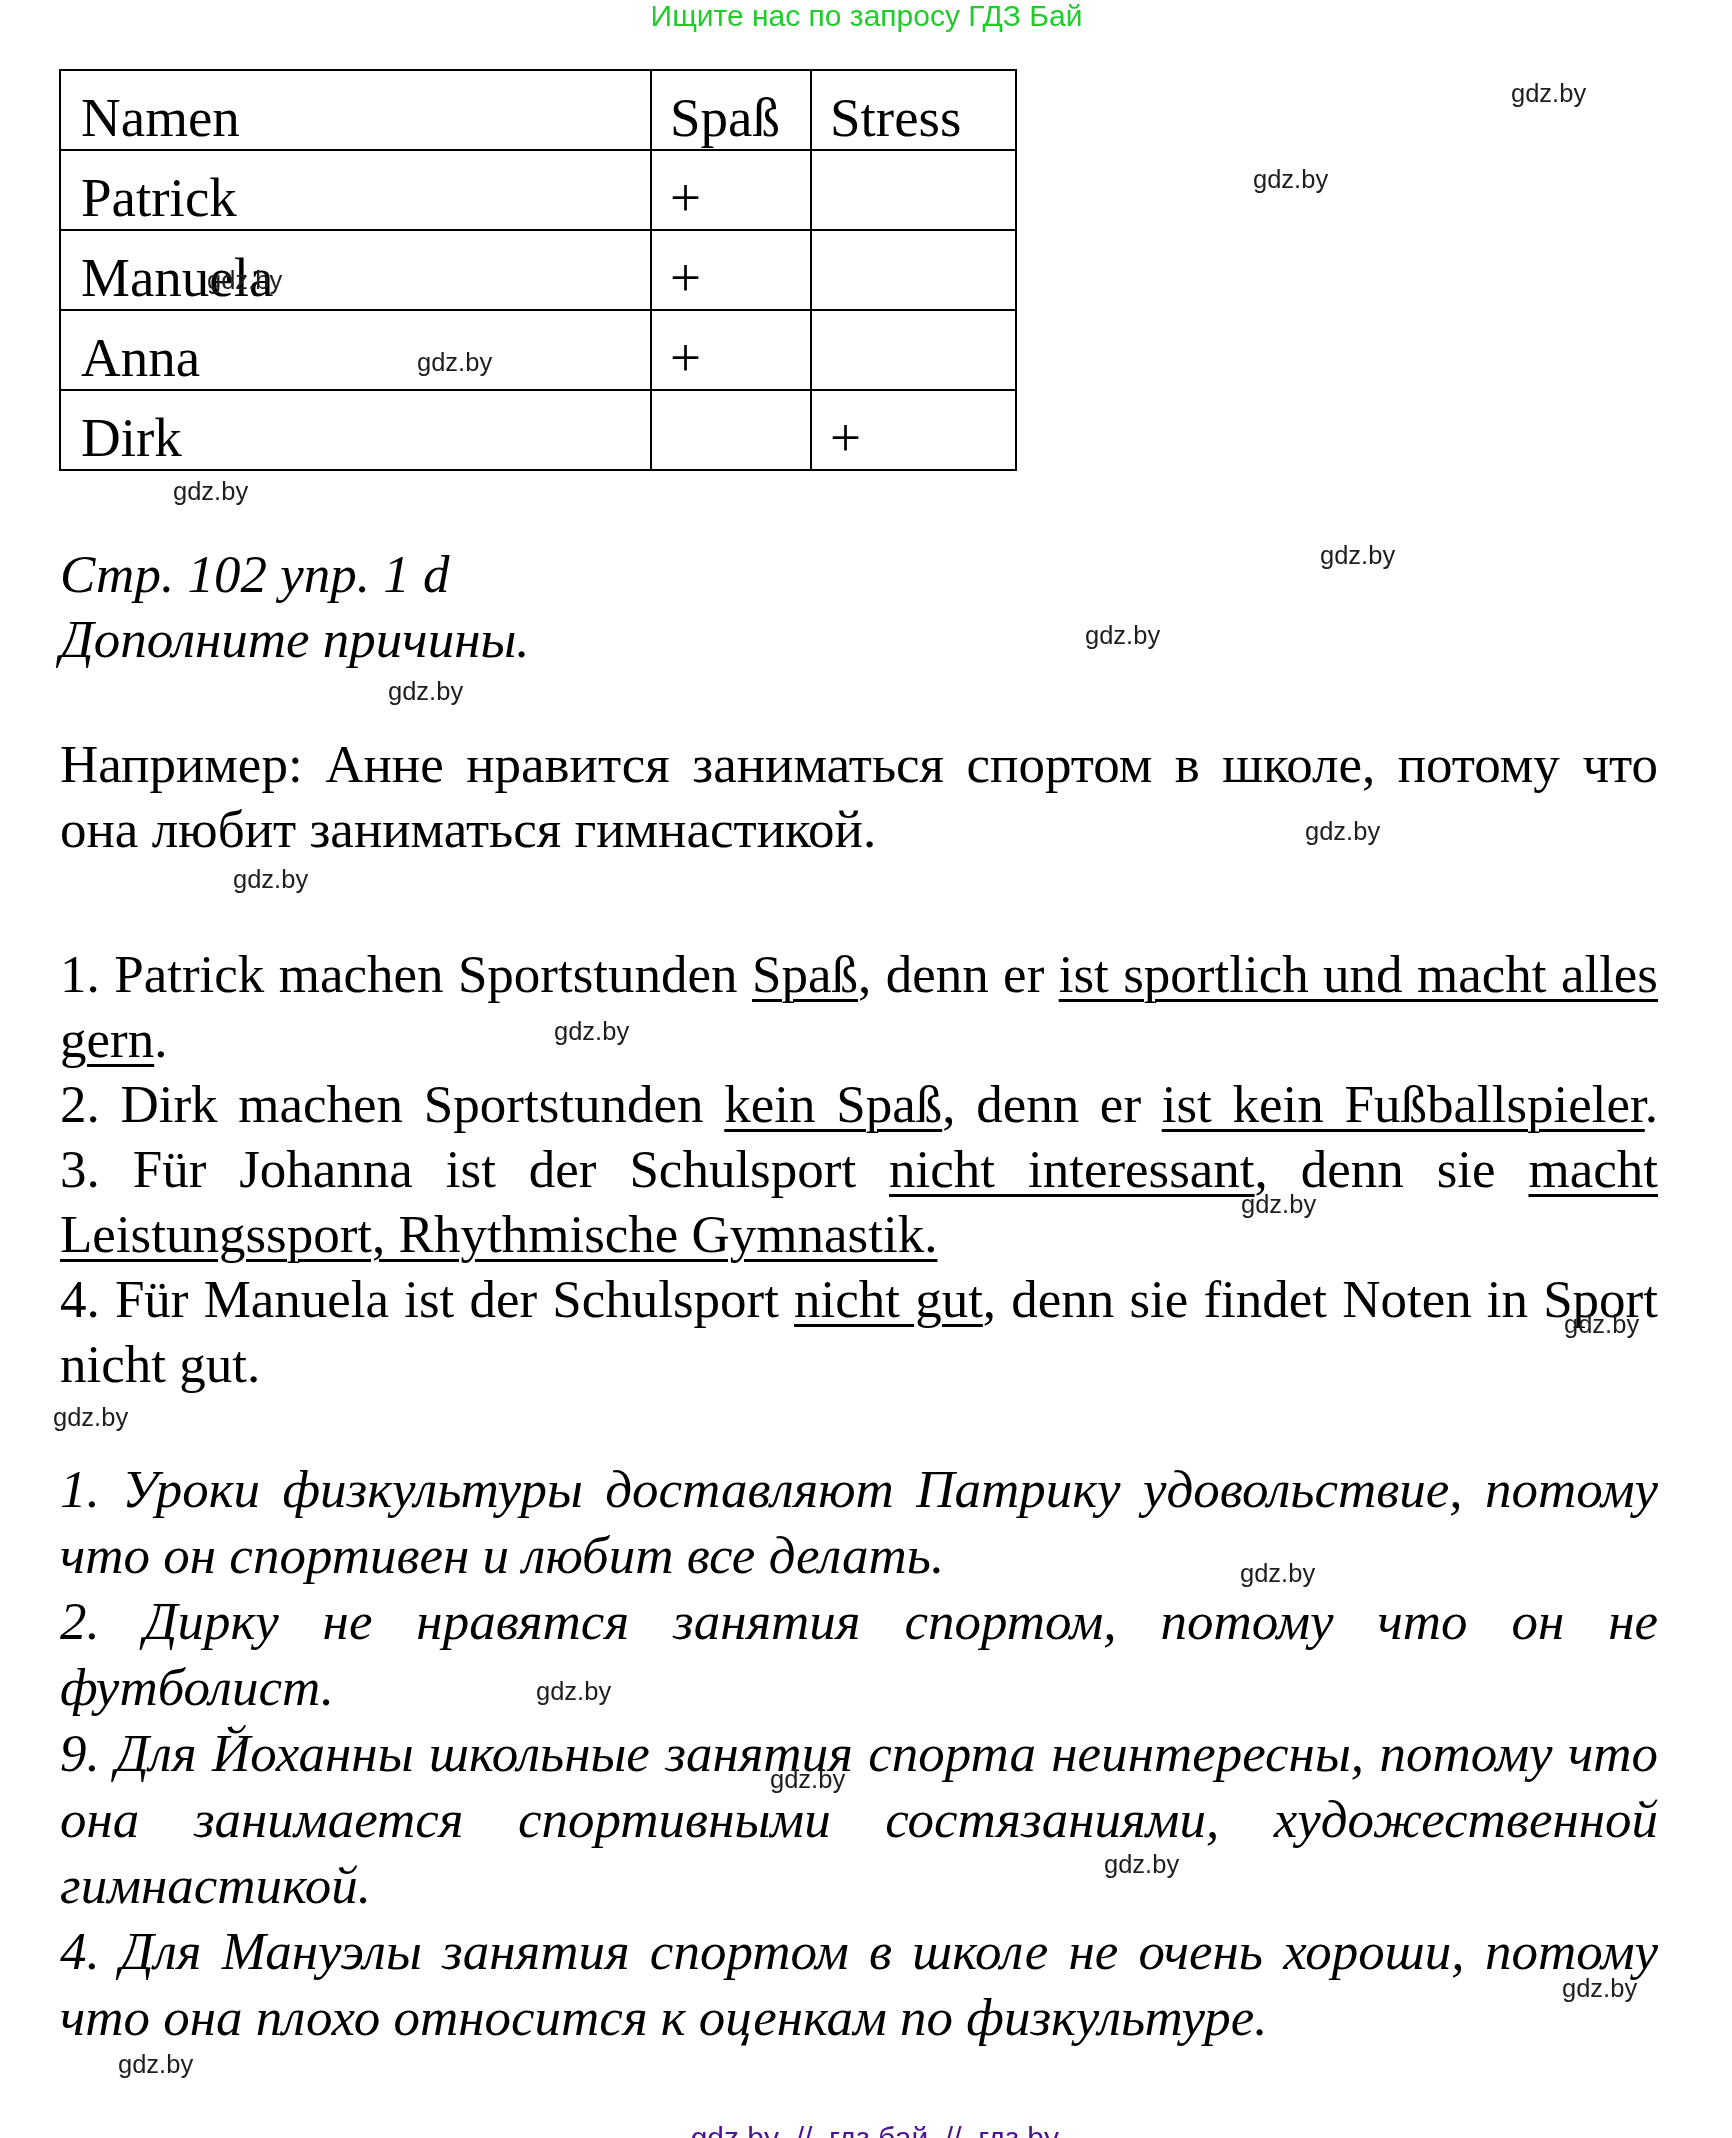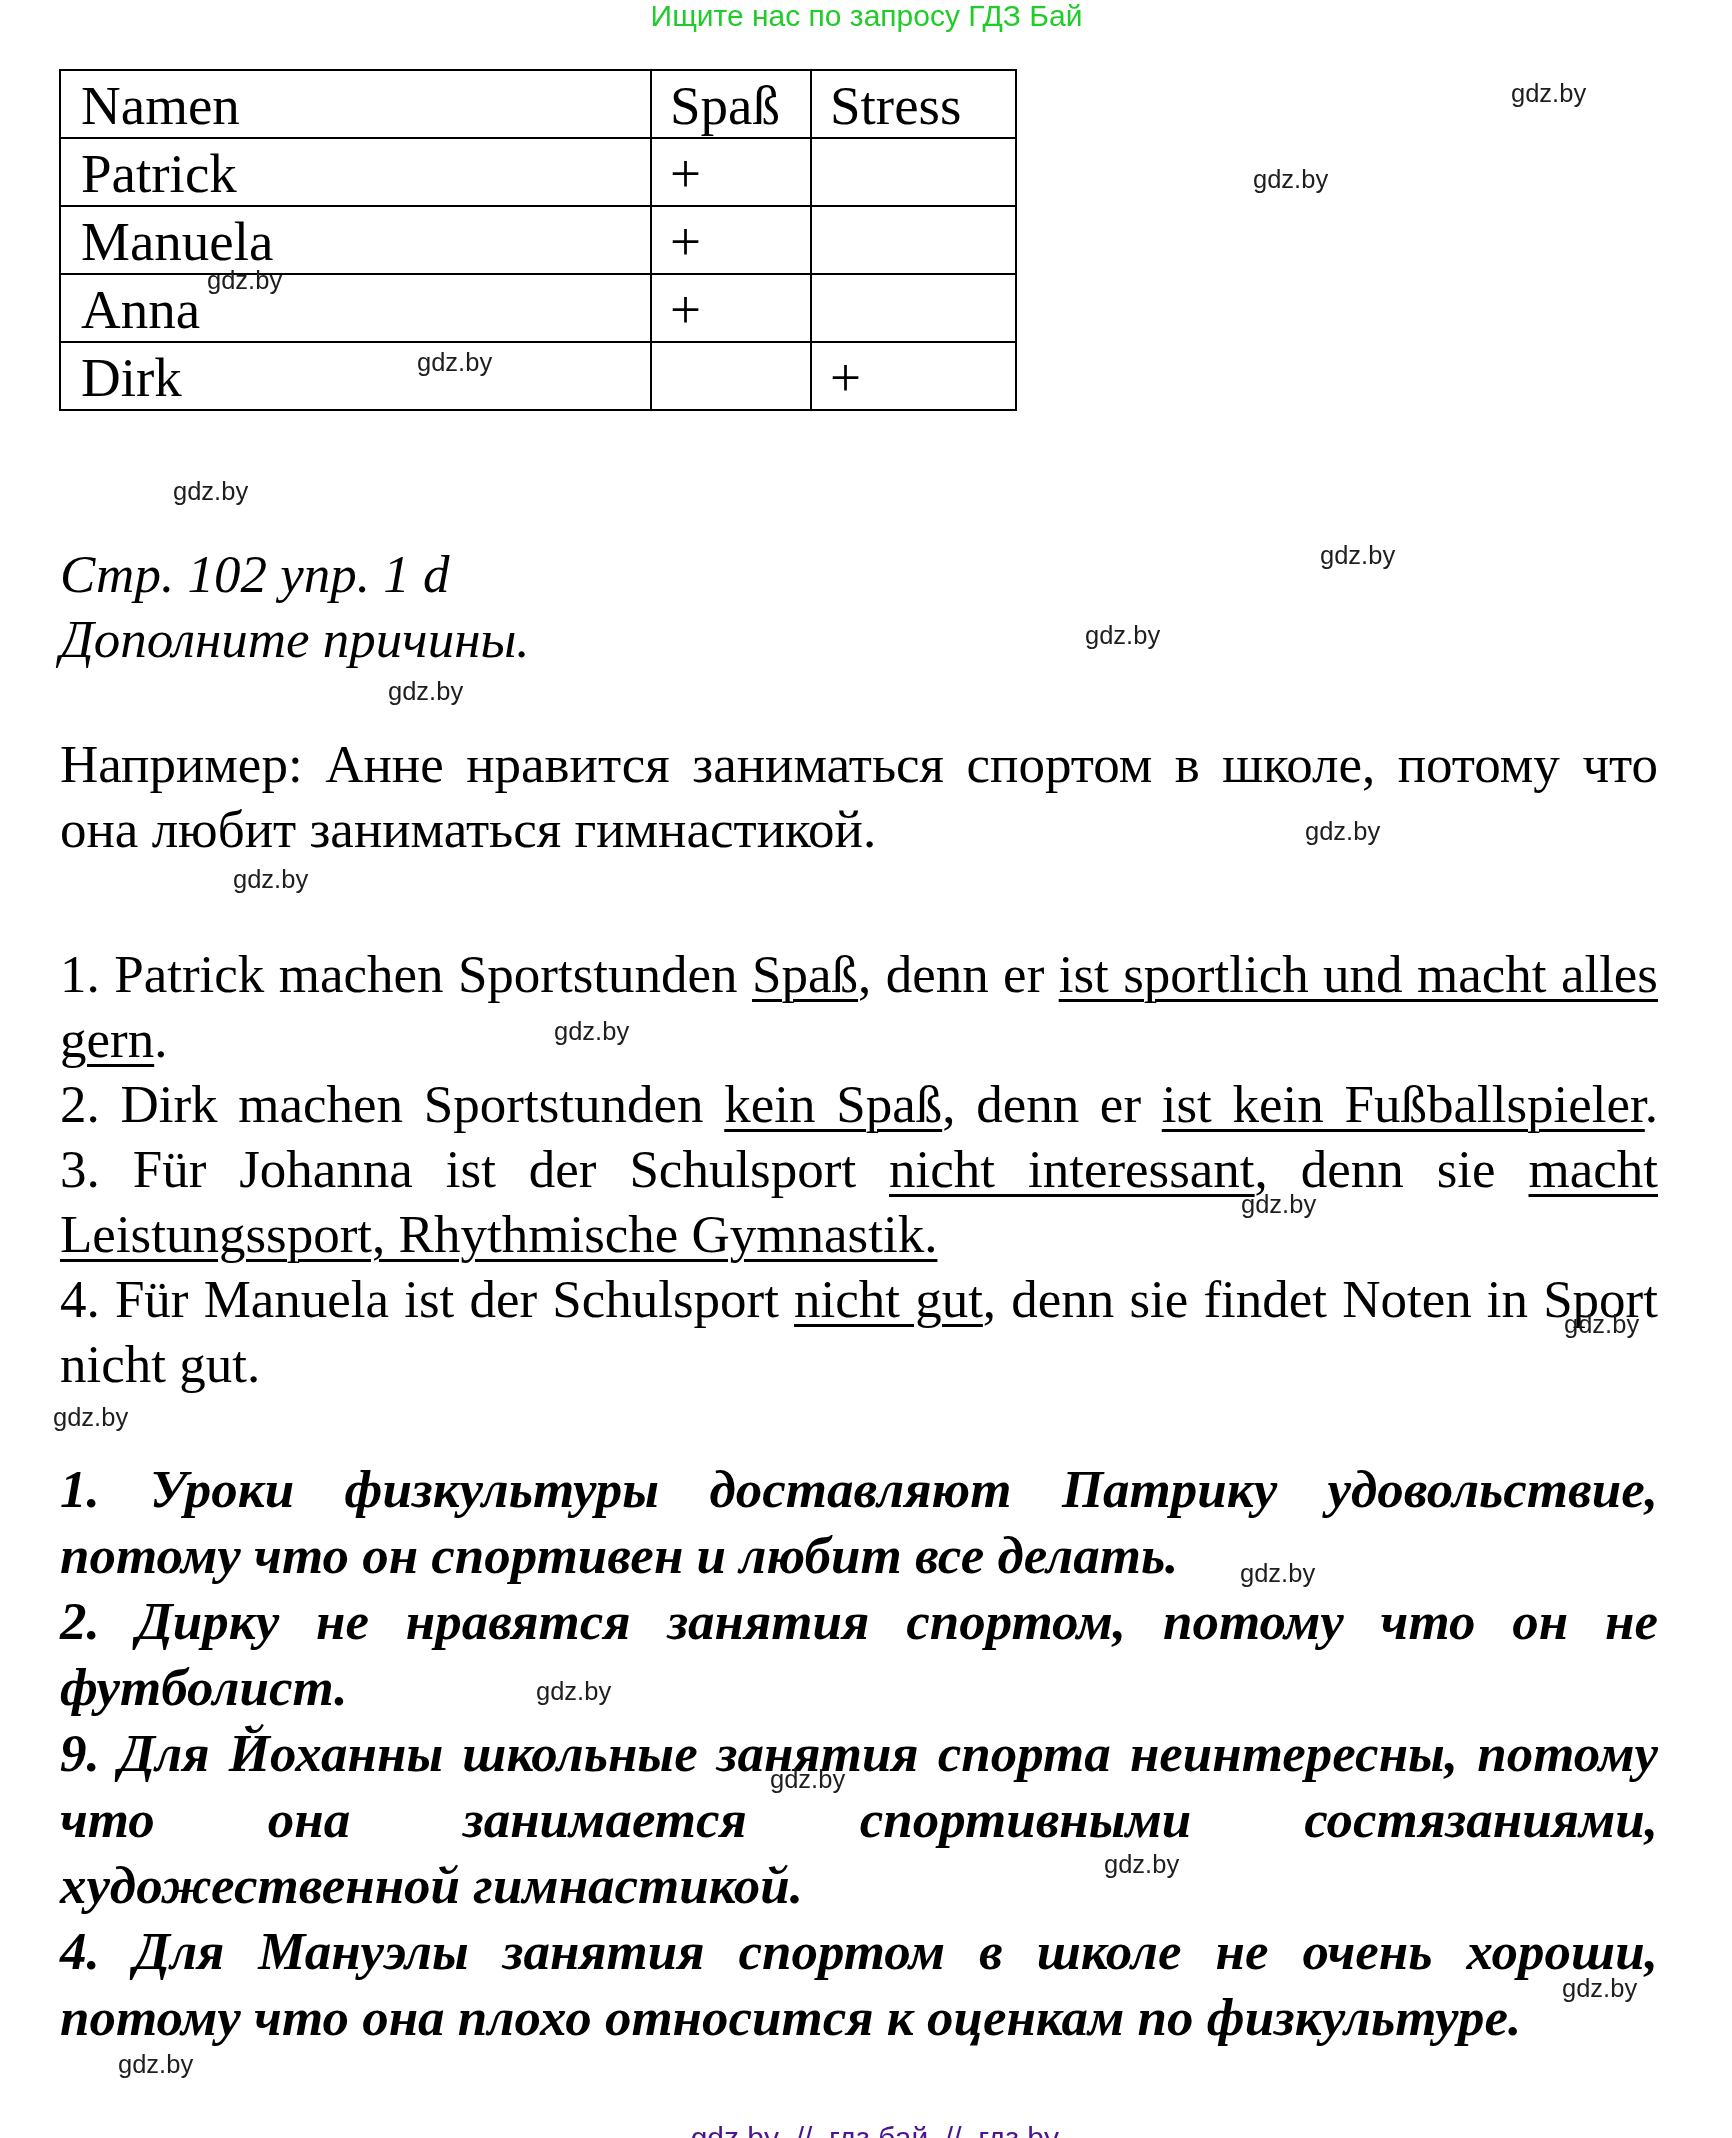--- a/index.html
+++ b/index.html
@@ -4,29 +4,29 @@
 <style>
   html, body { margin:0; padding:0; background:#ffffff; }
   body { width:1733px; height:2138px; position:relative; overflow:hidden;
          font-family:"Liberation Serif", serif; color:#000; }
   .hdr { position:absolute; left:0; width:1733px; top:-1.8px; text-align:center;
          font-family:"Liberation Sans", sans-serif; font-size:30px; line-height:36px; }
   .ftr { position:absolute; left:0; width:1733px; top:2084px; text-align:center;
          font-family:"Liberation Sans", sans-serif; font-size:30px; line-height:36px; white-space:pre; }
   table.grid { position:absolute; left:59px; top:69px; border-collapse:collapse;
                font-family:"Liberation Serif", serif; font-size:55px; }
-  table.grid td { border:2.7px solid #000; height:62px; padding:4px 0 0 20px; line-height:62px;
+  table.grid td { border:2.7px solid #000; height:62px; padding:16px 0 0 20px; line-height:62px;
                   vertical-align:middle; white-space:nowrap; }
   table.grid td.c0 { width:569px; }
   table.grid td.c1 { width:140px; padding-left:18px; }
   table.grid td.c2 { width:185px; padding-left:18px; }
   .block { position:absolute; left:60px; width:1598px; font-size:53px; text-align:justify;
            text-align-last:left; }
   .lh71 { line-height:65px; }
-  .lh72 { line-height:66px;font-weight:bold; }
+  .lh72 { line-height:66px; }
   .it { font-style:italic; }
   .u { text-decoration:underline; text-decoration-thickness:2.7px; text-underline-offset:7.3px; }
   .wm { position:absolute; font-family:"Liberation Sans", sans-serif; font-size:25.5px;
         color:#1e1e1e; line-height:27px; white-space:nowrap; }
   .line { display:block;font-style:italic; }
 </style>
 </head>
 <body>
 
 <div class="hdr" style="color: rgb(31, 204, 42);">

